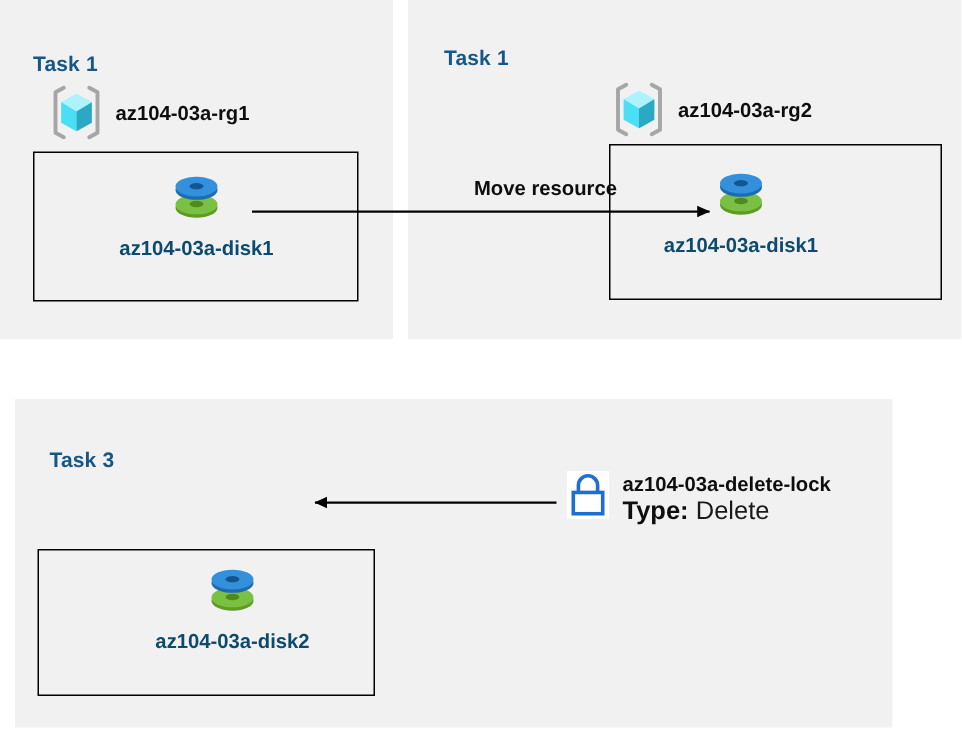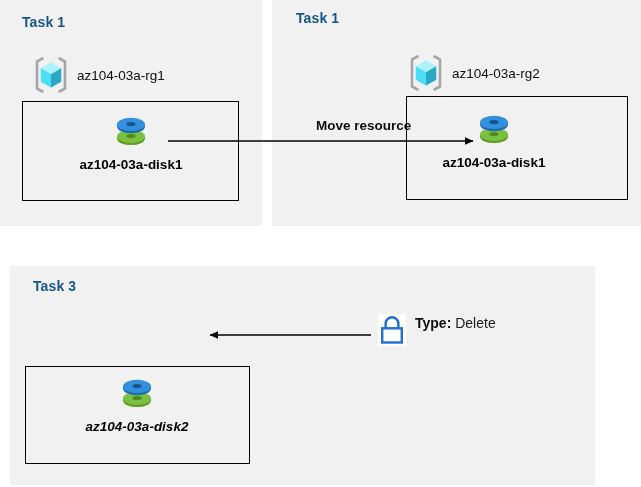--- a/index.html
+++ b/index.html
@@ -31,20 +31,21 @@
   #panel-task3 { left: 10px;  top: 266px; width: 585px; height: 219px; }
 
   
   .task-title {
     position: absolute;
     font-size: 14px;
     font-weight: bold;
     color: #165788;
     letter-spacing: .1px;
     white-space: nowrap;
+    margin-top: 20px;
   }
   #title-task1 { left: 22px;  top: 14px; }
   #title-task2 { left: 296px; top: 10px; }
   #title-task3 { left: 33px;  top: 278px; text-align: center; }
 
   
   .res-box {
     position: absolute;
     border: 1.3px solid #000000;
     background: transparent;
@@ -60,40 +61,40 @@
     display: flex;
     align-items: center;
     gap: 8px;
     white-space: nowrap;
   }
   #rg1-item { left: 33px;  top: 56px; }
   #rg2-item { left: 408px; top: 54px; }
   #rg3-item { left: 33px;  top: 320px; }
   .rg-label {
     font-size: 13.5px;
-    font-weight: normal;
+    font-weight: bold;
     color: #0e0e0e;
     text-align: right;
   }
   .icon-rg { width: 36px; height: 38px; display: block; }
 
   
   .disk-group {
     position: absolute;
     width: 130px;
     text-align: center;
   }
   #disk1-group { left: 66px;  top: 112px; }
   #disk2-group { left: 429px; top: 110px; }
-  #disk3-group { left: 72px;  top: 374px; font-style: italic; }
+  #disk3-group { left: 90px;  top: 374px; }
   .icon-disk { width: 38px; height: 40px; display: inline-block; }
   .disk-caption {
     font-size: 13.5px;
     font-weight: bold;
-    color: #000000;
+    color: #0c4a6e;
     margin-top: 1px;
     white-space: nowrap;
   }
 
   
   .arrow-svg { position: absolute; overflow: visible; }
   #arrow-move { left: 168px; top: 128px; }
   #arrow-lock { left: 205px; top: 326px; }
 
   .arrow-label {
@@ -116,21 +117,21 @@
   }
   .icon-lock { width: 28px; height: 32px; display: block; flex: none; }
   .lock-text { line-height: 1.18; padding-top: 1px; }
   .lock-name {
     font-size: 13.5px;
     font-weight: bold;
     color: #0e0e0e;
     white-space: nowrap;
   }
   .lock-type-row {
-    font-size: 14px;
+    font-size: 17px;
     color: #1a1a1a;
     white-space: nowrap;
   }
   .lock-type-key { font-weight: bold; color: #0e0e0e; }
   .lock-type-val { font-weight: normal; }
 </style>
 </head>
 <body>
 
 <div class="stage">
@@ -243,20 +244,21 @@
 
   <div id="lock-block">
     <span>
       <svg class="icon-lock" viewBox="0 0 28 32" xmlns="http://www.w3.org/2000/svg">
         <rect x="0" y="0" width="28" height="32" fill="#ffffff"></rect>
         <path d="M7.6 14.5 V9.6 a6.4 6.4 0 0 1 12.8 0 V14.5" fill="none" stroke="#1f6fd0" stroke-width="2.4"></path>
         <rect x="4.2" y="14.3" width="19.6" height="14.2" fill="none" stroke="#1f6fd0" stroke-width="2.4"></rect>
       </svg>
     </span>
     <div class="lock-text">
+      <div class="lock-name">az104-03a-delete-lock</div>
       <div class="lock-type-row">
         <span class="lock-type-key">Type:</span>
         <span class="lock-type-val">Delete</span>
       </div>
     </div>
   </div>
 
 </div>
 
 </body></html>

